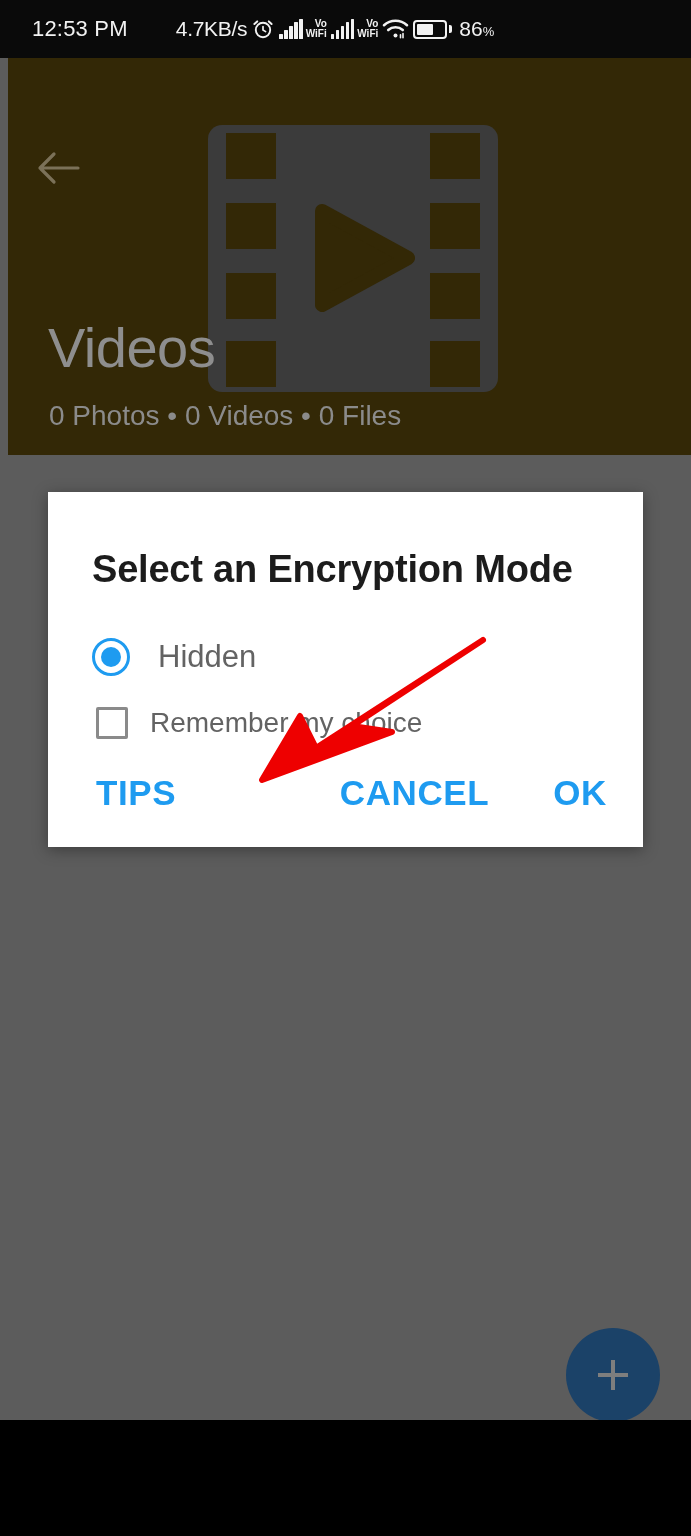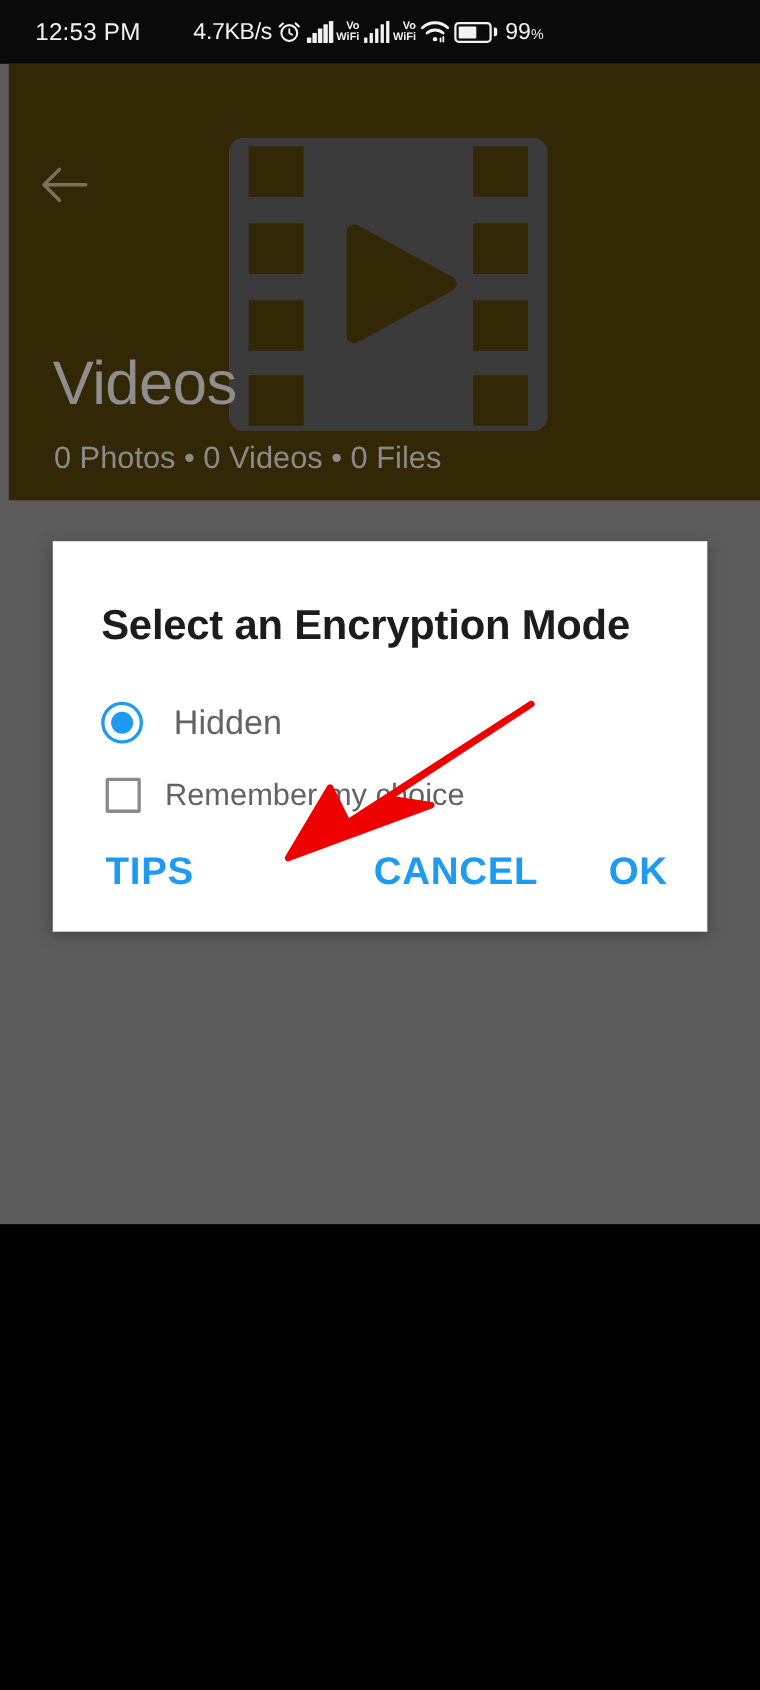--- a/index.html
+++ b/index.html
@@ -6,21 +6,21 @@
     margin: 0;
     padding: 0;
     background: #000;
   }
   body {
     font-family: "Liberation Sans", sans-serif;
   }
   #screen {
     position: relative;
     width: 691px;
-    height: 1113px;
+    height: 1420px;
     overflow: hidden;
     background: #5c5c5c;
   }
 
   
   #status-bar {
     position: absolute;
     left: 0; top: 0;
     width: 691px; height: 58px;
     background: #0a0a0a;
@@ -322,21 +322,21 @@
         <path d="M6.2 12 A11 11 0 0 1 20.8 12" fill="none" stroke="#f2f2f2" stroke-width="2.6" stroke-linecap="round"></path>
         <circle cx="13.5" cy="17.6" r="2" fill="#f2f2f2"></circle>
         <path d="M18.5 16.8 l0 3 M21 15.6 l0 4.2" stroke="#f2f2f2" stroke-width="1.6" stroke-linecap="round"></path>
       </svg>
 
       <div class="battery-wrap">
         <div class="battery-body">
           <div class="battery-fill" id="battery-fill" style="width:59%"></div>
         </div>
         <div class="battery-cap"></div>
-        <div class="battery-pct"><span>99</span><sub>%</sub></div>
+        <div class="battery-pct"><span>86</span><sub>%</sub></div>
       </div>
     </div>
   </div>
 
   <div id="album-header">
 
     <div id="back-button">
       <svg width="46" height="36" viewBox="0 0 46 36">
         <path d="M43 18 H5 M19 4 L5 18 L19 32" fill="none" stroke="#7b7158" stroke-width="3.2" stroke-linecap="round" stroke-linejoin="round"></path>
       </svg>

